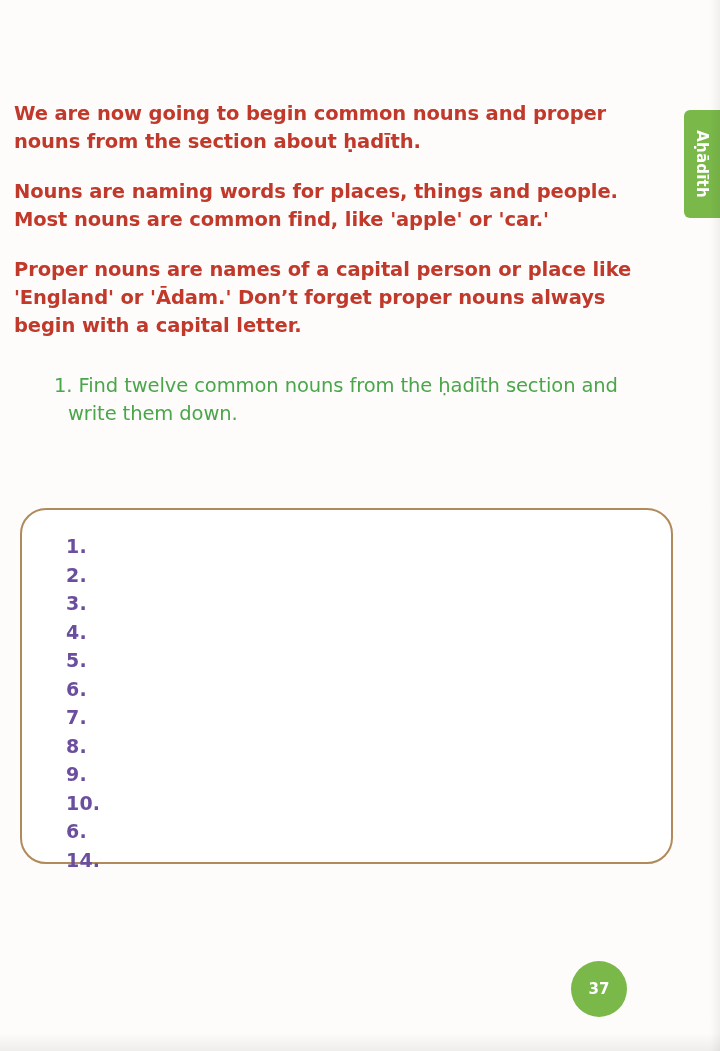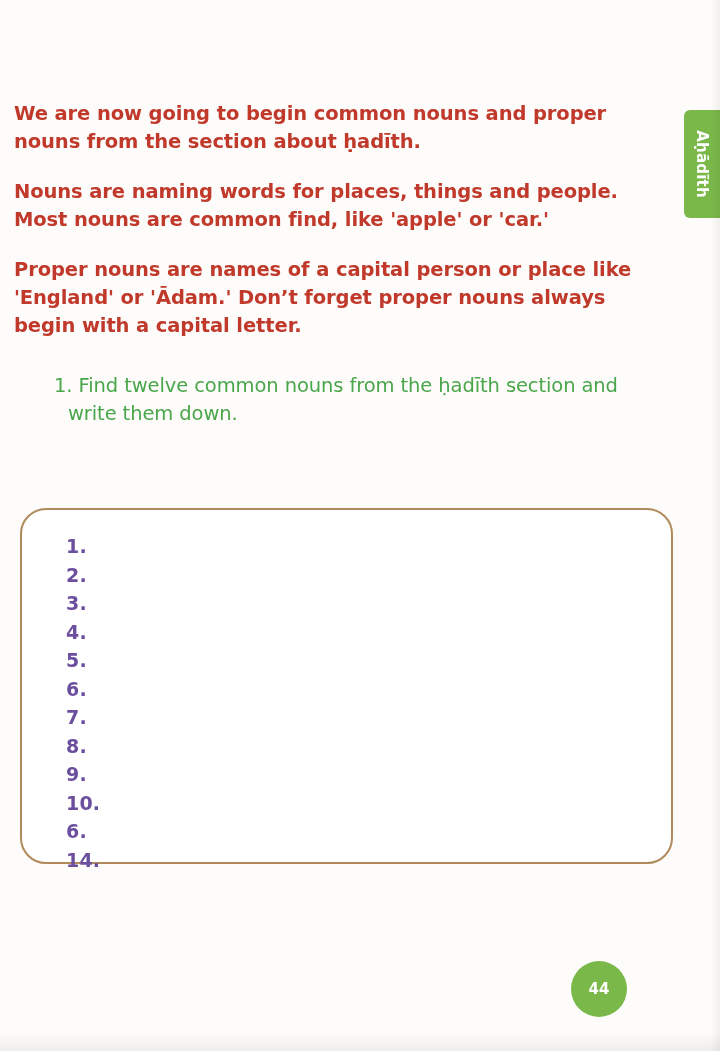--- a/index.html
+++ b/index.html
@@ -177,18 +177,18 @@
       <li>7.</li>
       <li>8.</li>
       <li>9.</li>
       <li>10.</li>
       <li>6.</li>
       <li>14.</li>
     </ol>
   </div>
 
   <div class="page-number">
-    <span>44</span>
+    <span>37</span>
   </div>
 
   <div class="page-edge-right"></div>
   <div class="page-edge-bottom"></div>
 </div>
 
 </body></html>

